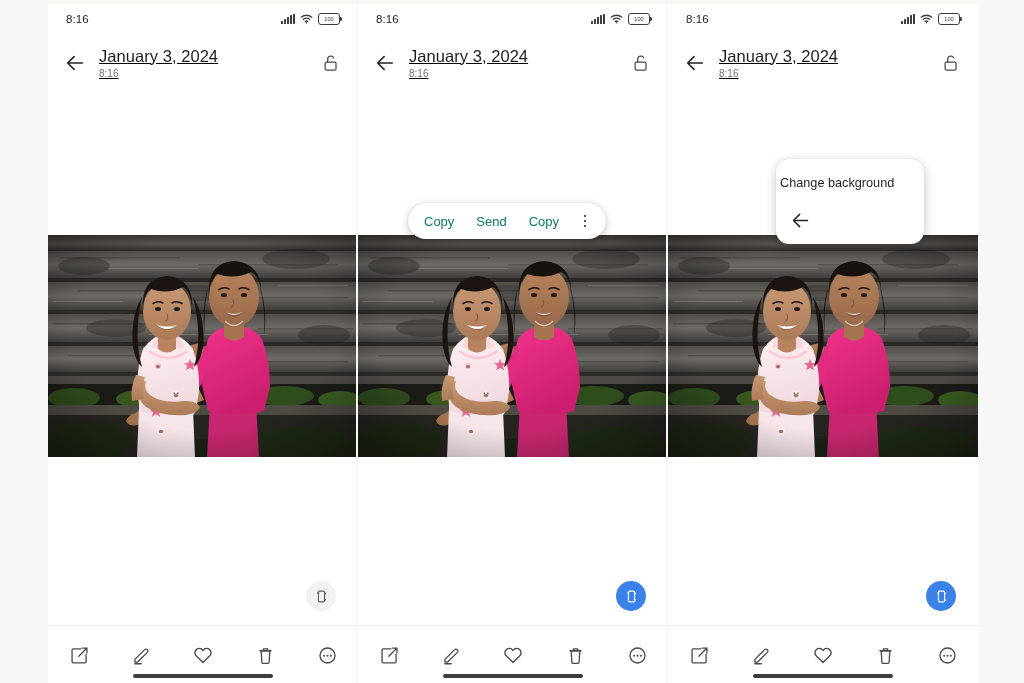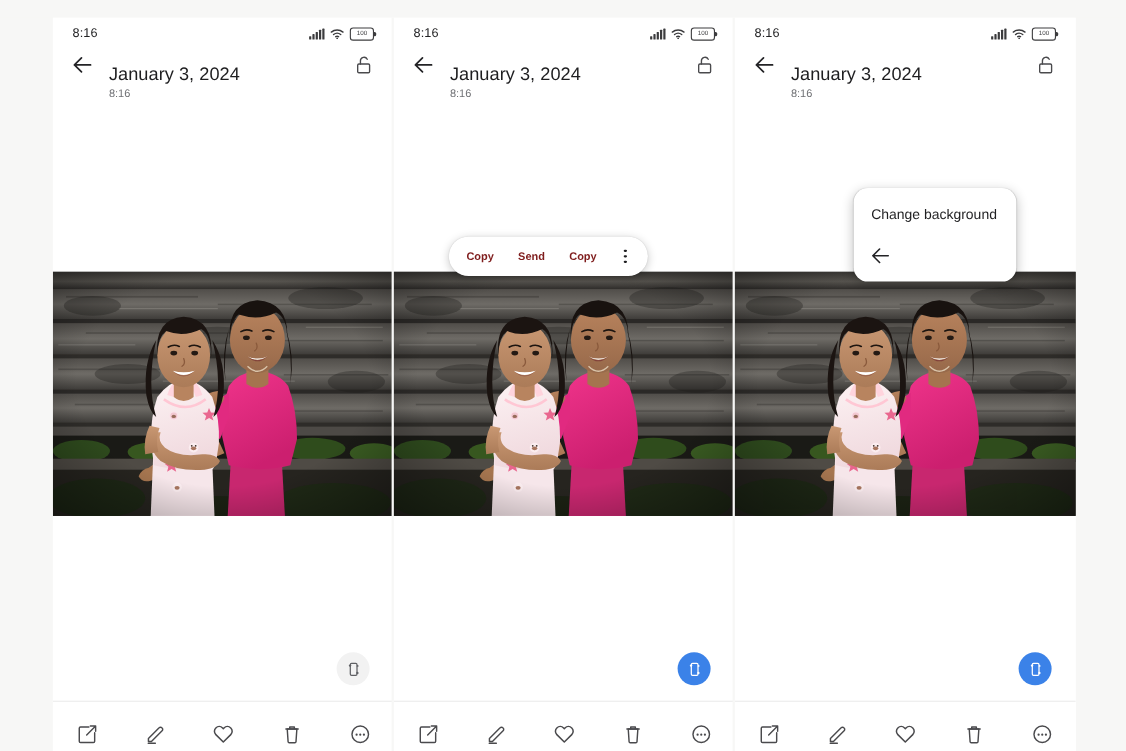--- a/index.html
+++ b/index.html
@@ -9,21 +9,21 @@
   }
   body {
     width: 1024px;
     height: 683px;
     font-family: "Liberation Sans", sans-serif;
     overflow: hidden;
     position: relative;
   }
   .stage {
     position: absolute;
-    left: 0; top: 16px;
+    left: 0; top: 4px;
     width: 1024px;
     height: 484px;
     background: #f7f7f6;
   }
   .panel {
     position: absolute;
     top: 0;
     width: 310px;
     height: 683px;
     background: #ffffff;
@@ -110,22 +110,24 @@
     transform: scale(0.95);
   }
 
   
   .appbar {
     position: absolute;
     left: 0; top: 30px;
     width: 310px;
     height: 58px;
     display: flex;
+    align-items: center;
     padding: 0 14px 0 14px;
     box-sizing: border-box;
+    text-decoration: underline;
   }
   .back-arrow {
     width: 26px;
     height: 26px;
     flex: 0 0 26px;
     display: flex;
     align-items: center;
     justify-content: center;
   }
   .titleblock {
@@ -225,24 +227,23 @@
     background: #ffffff;
     border-radius: 18px;
     box-shadow: 0 2px 9px rgba(0,0,0,0.22), 0 0 1px rgba(0,0,0,0.2);
     display: flex;
     align-items: center;
     padding: 0 13px 0 16px;
     gap: 22px;
     z-index: 40;
   }
   .ctx-item {
-    font-size: 10px;
-    color: #7f1d1d;
+    font-size: 13px;
+    color: #0f766e;
     white-space: nowrap;
-    font-weight: bold;
   }
   .ctx-kebab {
     width: 16px;
     height: 22px;
     display: flex;
     flex-direction: column;
     align-items: center;
     justify-content: center;
     gap: 2.4px;
     margin-left: -4px;
@@ -265,21 +266,21 @@
     background: #ffffff;
     border-radius: 13px;
     box-shadow: 0 3px 11px rgba(0,0,0,0.24), 0 0 1px rgba(0,0,0,0.18);
     z-index: 40;
     padding: 16px 0 0 0;
     box-sizing: border-box;
   }
   .bg-popup-label {
     font-size: 12.7px;
     color: #1f1f21;
-    padding-left: 16px;
+    padding-left: 4px;
     line-height: 16px;
   }
   .bg-popup-back {
     margin-top: 17px;
     padding-left: 14px;
     width: 26px;
     height: 24px;
     display: flex;
     align-items: center;
   }

